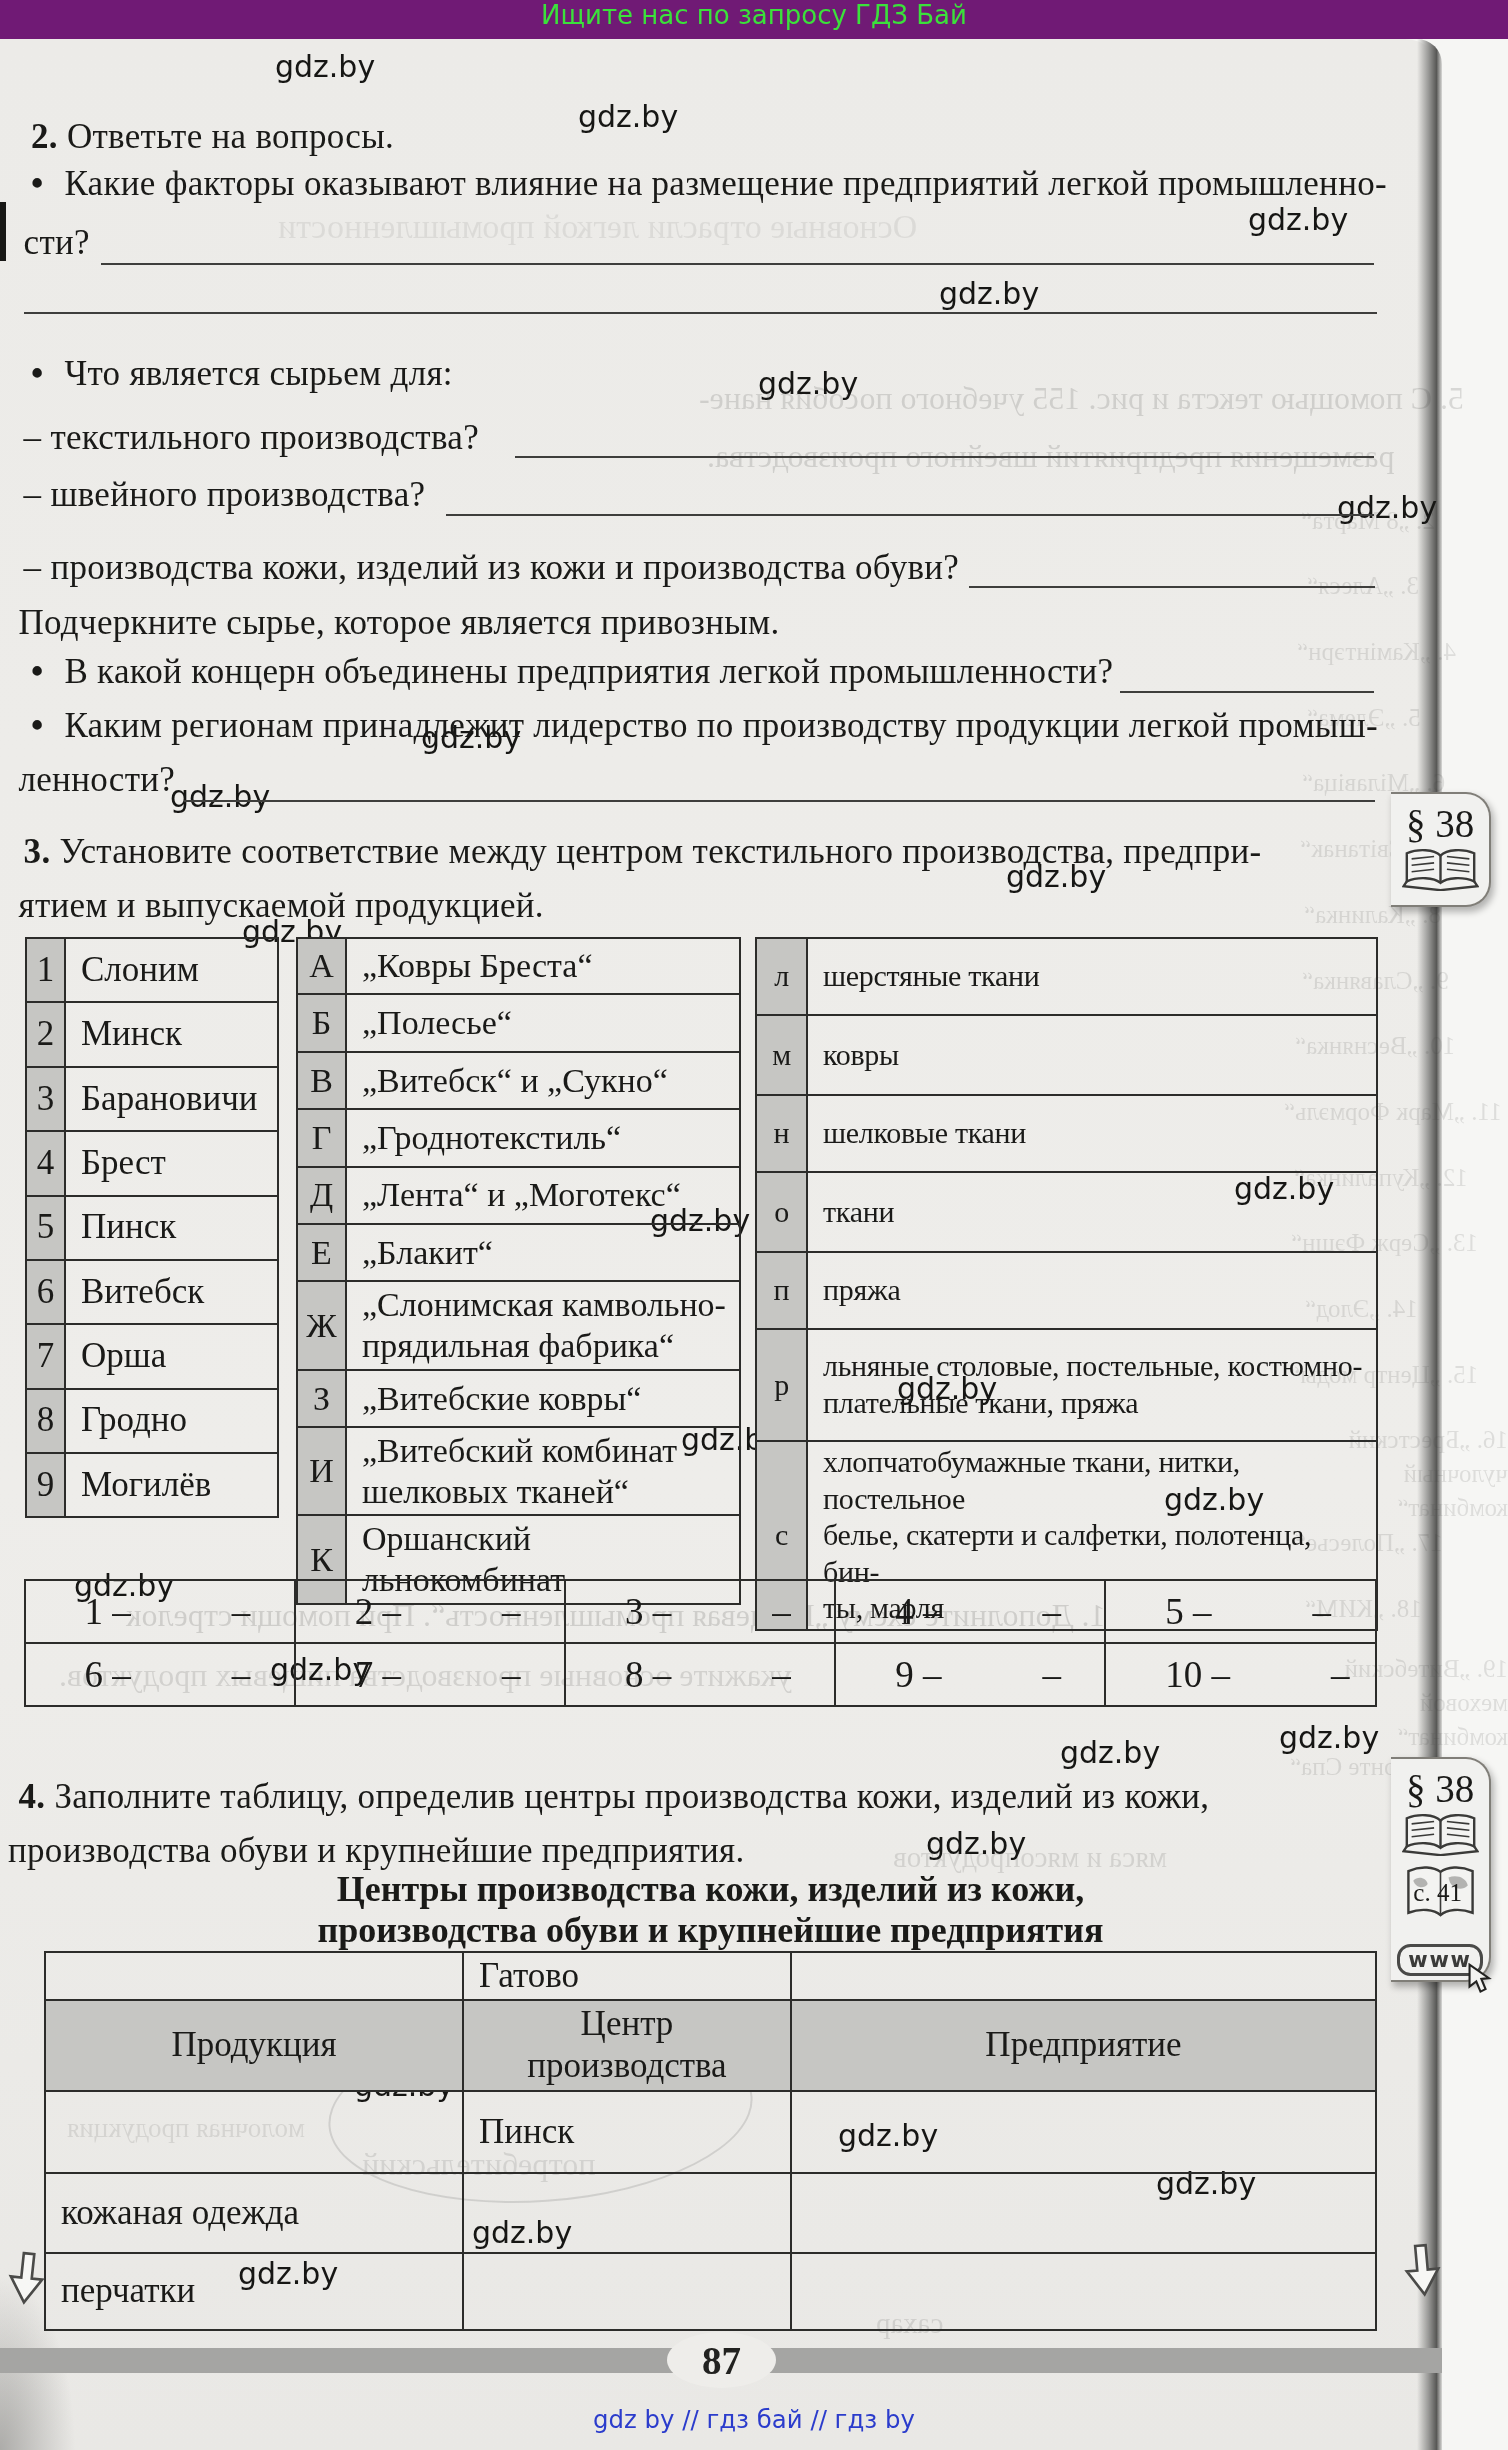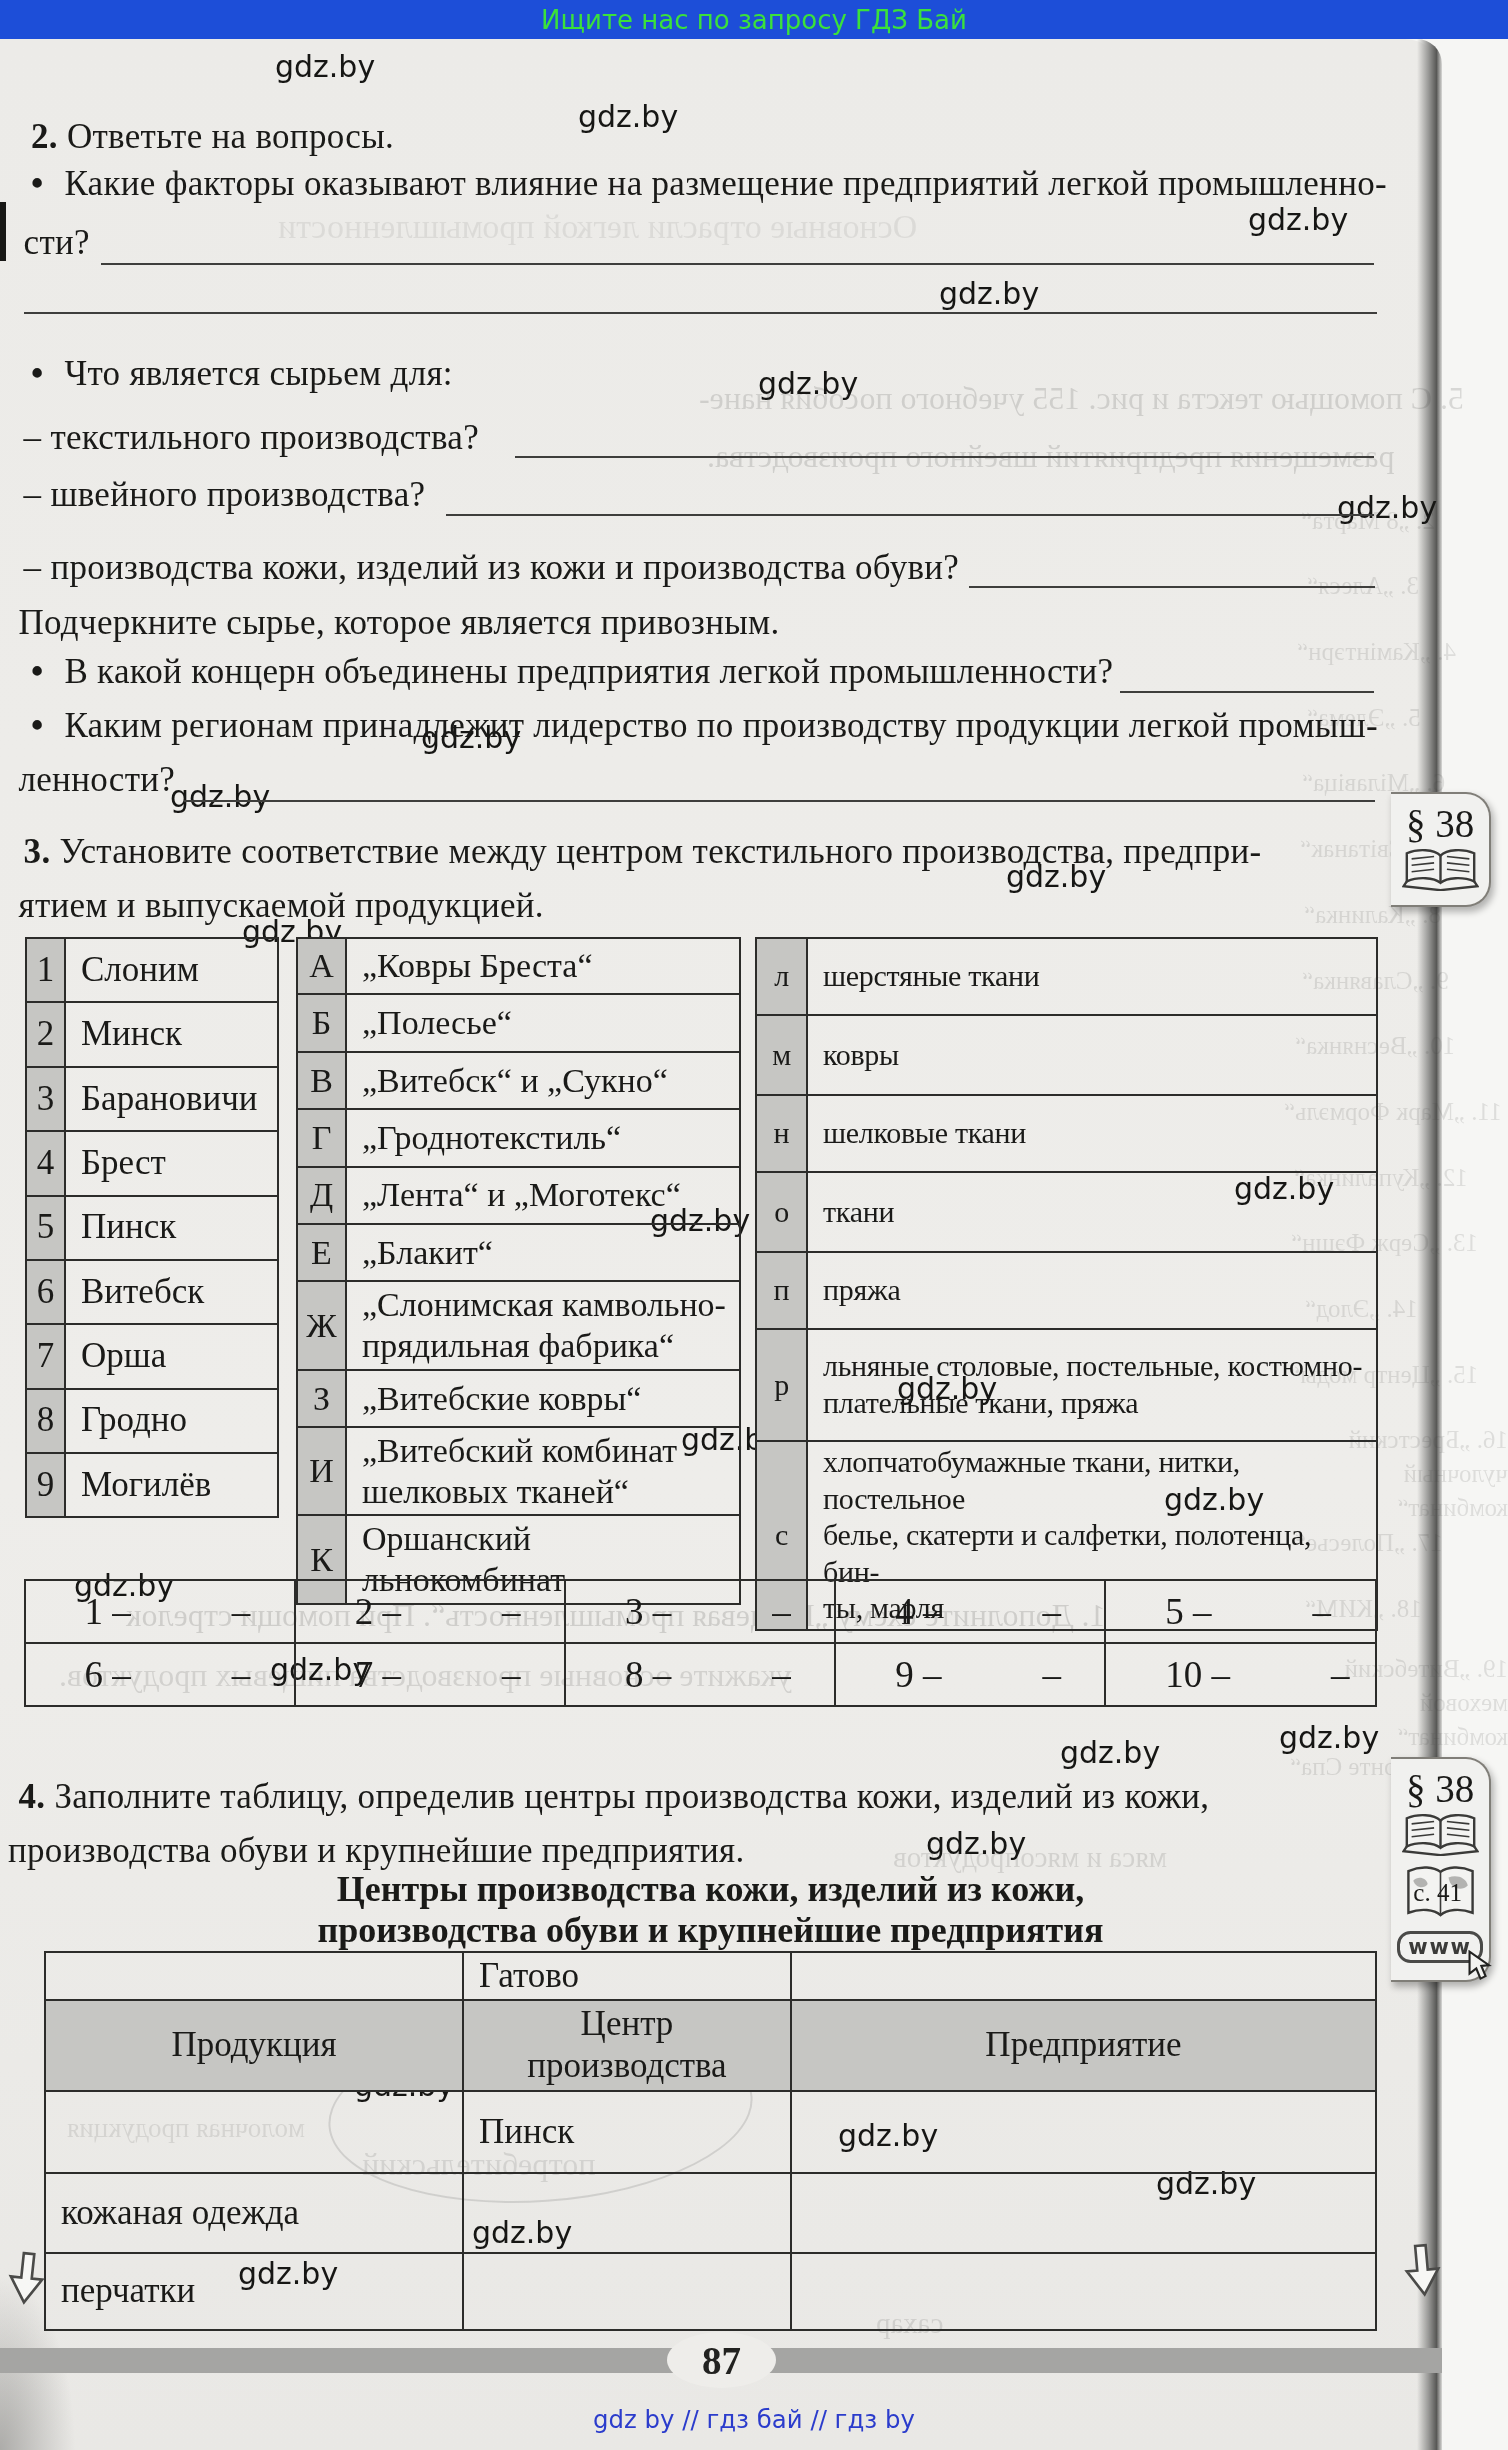--- a/index.html
+++ b/index.html
@@ -1,17 +1,17 @@
 <!DOCTYPE html>
 <html style="font-size:13.5px"><head>
 <meta charset="utf-8">
 <style>
   html,body{margin:0;padding:0;background:#ffffff;}
   .wrap{position:relative;width:1508px;height:2450px;overflow:hidden;background:#f6f6f4;font-family:"Liberation Serif",serif;color:#1a1a18;}
-  .banner{position:absolute;left:0;top:0;width:1508px;height:39px;background:#1d4ed8;display:flex;align-items:center;justify-content:center;}
+  .banner{position:absolute;left:0;top:0;width:1508px;height:39px;background:#701a75;display:flex;justify-content:center;}
   .banner span{font-family:"DejaVu Sans",sans-serif;font-size:26px;color:#3be13b;}
   .paper{position:absolute;left:0;top:39px;width:1442px;height:2411px;background:linear-gradient(180deg,#ecebe8 0%,#eeedea 60%,#e9e8e5 100%);border-top-right-radius:37px;}
   .edge{position:absolute;left:1417px;top:39px;width:25px;height:2411px;background:linear-gradient(to right,rgba(120,120,118,0) 0%,#9a9a98 45%,#585856 78%,#d9d9d7 100%);border-top-right-radius:34px;}
   .sliver{position:absolute;left:0;top:202px;width:5.9px;height:59px;background:#171715;}
   .corner-shade{position:absolute;left:0;top:2274px;width:76px;height:176px;background:radial-gradient(ellipse at 0% 100%,rgba(60,60,58,.35),rgba(60,60,58,0) 70%);}
   .tline{position:absolute;white-space:nowrap;font-size:35px;letter-spacing:0.3px;line-height:44px;}
   .num{font-weight:700;}
   .bullet{font-weight:700;margin-right:11.8px;}
   .blank{position:absolute;border-bottom:2.5px solid #3e3e3c;height:0;}
   .wm{position:absolute;font-family:"DejaVu Sans",sans-serif;font-size:30px;color:#161614;white-space:nowrap;}
@@ -34,21 +34,21 @@
   .ans .cell{display:flex;align-items:center;gap:101px;}
   .t4 td{font-size:35px;}
   .t4 .hdr{background:#c6c6c3;text-align:center;font-size:35px;height:72px;padding:1.7px;}
   .t4 tr:nth-child(2) td{height:77px;}.t4 tr:nth-child(3) td{height:77px;}
   .t4 tr:nth-child(4) td{height:74px;margin-top:15px;}.t4 tr:nth-child(5) td{height:72px;}
   .t4title{position:absolute;left:44px;width:1333px;text-align:center;font-weight:700;font-size:36px;white-space:nowrap;}
   .tab{position:absolute;left:1391px;width:98px;background:#f1f1ef;border:2.5px solid #807e78;border-left:none;border-radius:0 25px 25px 0;box-shadow:2.5px 4.2px 7.6px rgba(0,0,0,.28);display:flex;flex-direction:column;align-items:center;z-index:5;}
   .tab .par{font-size:39px;margin-top:6.7px;}
   .atlas{position:relative;width:77px;height:59px;margin-top:8.4px;}
   .atlas .pg{position:absolute;left:11.8px;top:15px;font-size:25px;z-index:2;}
-  .www{position:relative;margin-top:8px;border:3.4px solid #4a4a48;border-radius:13.5px;padding:0.8px 8.4px;font-family:"DejaVu Sans",sans-serif;font-weight:700;font-size:21px;letter-spacing:1.7px;color:#3b3b39;}
+  .www{position:relative;margin-top:21px;border:3.4px solid #4a4a48;border-radius:13.5px;padding:0.8px 8.4px;font-family:"DejaVu Sans",sans-serif;font-weight:700;font-size:21px;letter-spacing:1.7px;color:#3b3b39;}
   .www svg{position:absolute;right:-15px;bottom:-22px;}
   .band{position:absolute;left:0;top:2348px;width:1442px;height:25px;background:#a5a5a3;}
   .badge{position:absolute;left:667px;top:2332px;width:109px;height:56px;background:#eeedea;border-radius:50%;display:flex;align-items:center;justify-content:center;}
   .badge span{font-size:39px;font-weight:700;color:#222220;}
   .footer{position:absolute;left:0;top:2405px;width:1508px;text-align:center;font-family:"DejaVu Sans",sans-serif;font-size:24.4px;color:#2b3ccc;}
   .ghost{position:absolute;transform:scaleX(-1);color:#3c3c3a;white-space:pre-line;line-height:1.35;}
   .gellipse{position:absolute;left:328px;top:2021px;width:421px;height:177px;border:2.5px solid rgba(90,90,88,.18);border-radius:50%;transform:rotate(-4deg);}
   .arrow{position:absolute;}
 </style>
 </head>

